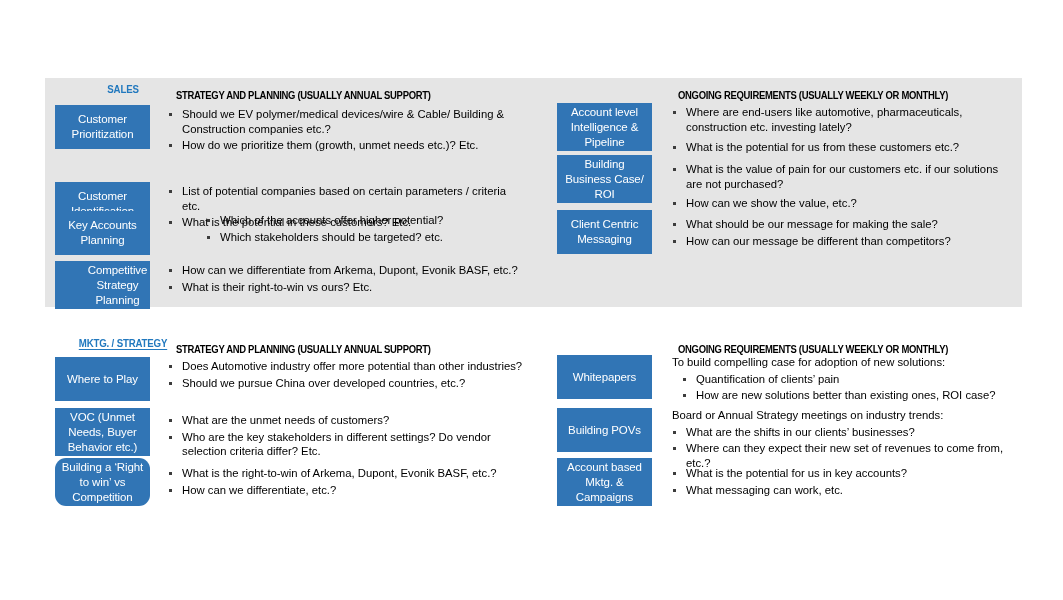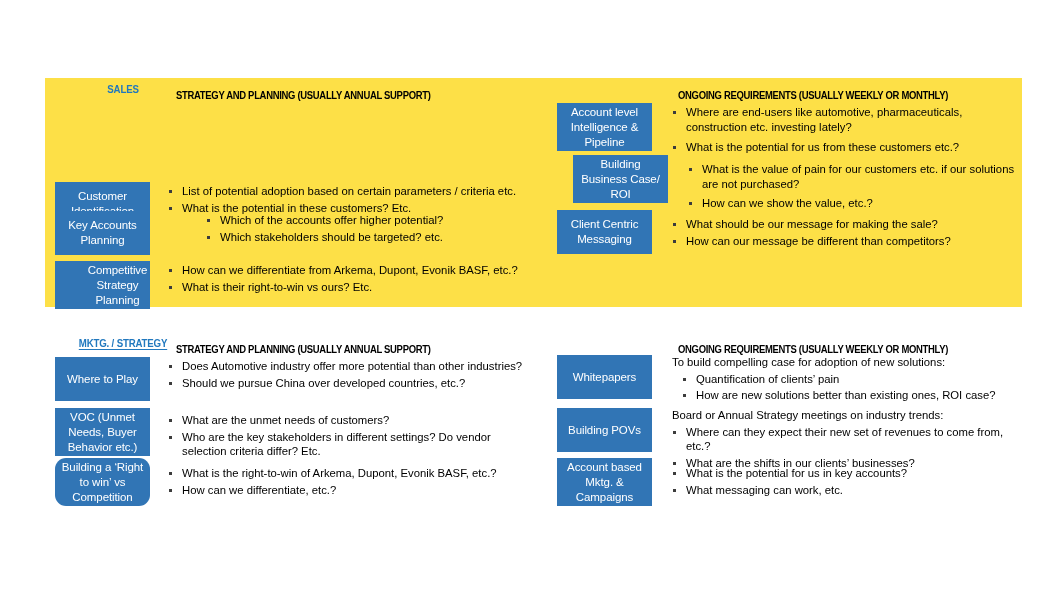--- a/index.html
+++ b/index.html
@@ -22,21 +22,21 @@
     height: 600px;
   }
 
   
   .section {
     position: absolute;
     left: 45px;
     width: 977px;
   }
   .section.shaded {
-    background: #fde047;
+    background: #e5e5e5;
   }
   .section#section-sales  { top: 78px;  height: 229px; }
   .section#section-mktg   { top: 332px; height: 190px; background: #ffffff; }
 
   
   .role-label {
     position: absolute;
     left: 10px;
     top: 5px;
     width: 136px;
@@ -143,26 +143,35 @@
 <div class="canvas">
 
   <div class="section shaded" id="section-sales">
 
     <div class="role-label">SALES</div>
 
     <div class="col-header left">STRATEGY AND PLANNING (USUALLY ANNUAL SUPPORT)</div>
 
     <div class="col-header right">ONGOING REQUIREMENTS (USUALLY WEEKLY OR MONTHLY)</div>
 
+    <div class="row left" style="top:27px;">
+      <div class="chip chip-h2">Customer Prioritization</div>
+      <div class="content">
+        <ul>
+          <li>Should we EV polymer/medical devices/wire &amp; Cable/ Building &amp; Construction companies etc.?</li>
+          <li>How do we prioritize them (growth, unmet needs etc.)? Etc.</li>
+        </ul>
+      </div>
+    </div>
 
     <div class="row left" style="top:80px;margin-top:24px;">
       <div class="chip chip-h2">Customer Identification</div>
       <div class="content">
         <ul>
-          <li>List of potential adoption based on certain parameters / criteria etc.</li>
+          <li>List of potential companies based on certain parameters / criteria etc.</li>
           <li>What is the potential in these customers? Etc.</li>
         </ul>
       </div>
     </div>
 
     <div class="row left" style="top:133px;gap:38px;">
       <div class="chip chip-h2">Key Accounts Planning</div>
       <div class="content">
         <ul>
           <li>Which of the accounts offer higher potential?</li>
@@ -185,21 +194,21 @@
       <div class="chip chip-h3" style="height:48px;">Account level Intelligence &amp; Pipeline</div>
       <div class="content" style="padding-left:20px;">
         <ul>
           <li>Where are end-users like automotive, pharmaceuticals, construction etc. investing lately?</li>
           <li style="margin-top:6px;">What is the potential for us from these customers etc.?</li>
         </ul>
       </div>
     </div>
 
     <div class="row right" style="top:77px;">
-      <div class="chip chip-h3" style="height:48px;margin-left:16px;">Building Business Case/ ROI</div>
+      <div class="chip chip-h3" style="height:48px;">Building Business Case/ ROI</div>
       <div class="content" style="padding-left:20px;padding-top:7px;">
         <ul>
           <li>What is the value of pain for our customers etc. if our solutions are not purchased?</li>
           <li style="margin-top:5px;">How can we show the value, etc.?</li>
         </ul>
       </div>
     </div>
 
     <div class="row right" style="top:132px;">
       <div class="chip chip-h2">Client Centric Messaging</div>
@@ -260,22 +269,22 @@
           <li>How are new solutions better than existing ones, ROI case?</li>
         </ul>
       </div>
     </div>
 
     <div class="row right" style="top:76px;">
       <div class="chip chip-h2">Building POVs</div>
       <div class="content" style="padding-left:20px;padding-top:0px;">
         <p class="intro">Board or Annual Strategy meetings on industry trends:</p>
         <ul>
+          <li>What are the shifts in our clients’ businesses?</li>
           <li>Where can they expect their new set of revenues to come from, etc.?</li>
-          <li>What are the shifts in our clients’ businesses?</li>
         </ul>
       </div>
     </div>
 
     <div class="row right" style="top:126px;">
       <div class="chip chip-h3" style="height:48px;">Account based Mktg. &amp; Campaigns</div>
       <div class="content" style="padding-left:20px;padding-top:8px;">
         <ul>
           <li>What is the potential for us in key accounts?</li>
           <li style="margin-top:2px;">What messaging can work, etc.</li>

